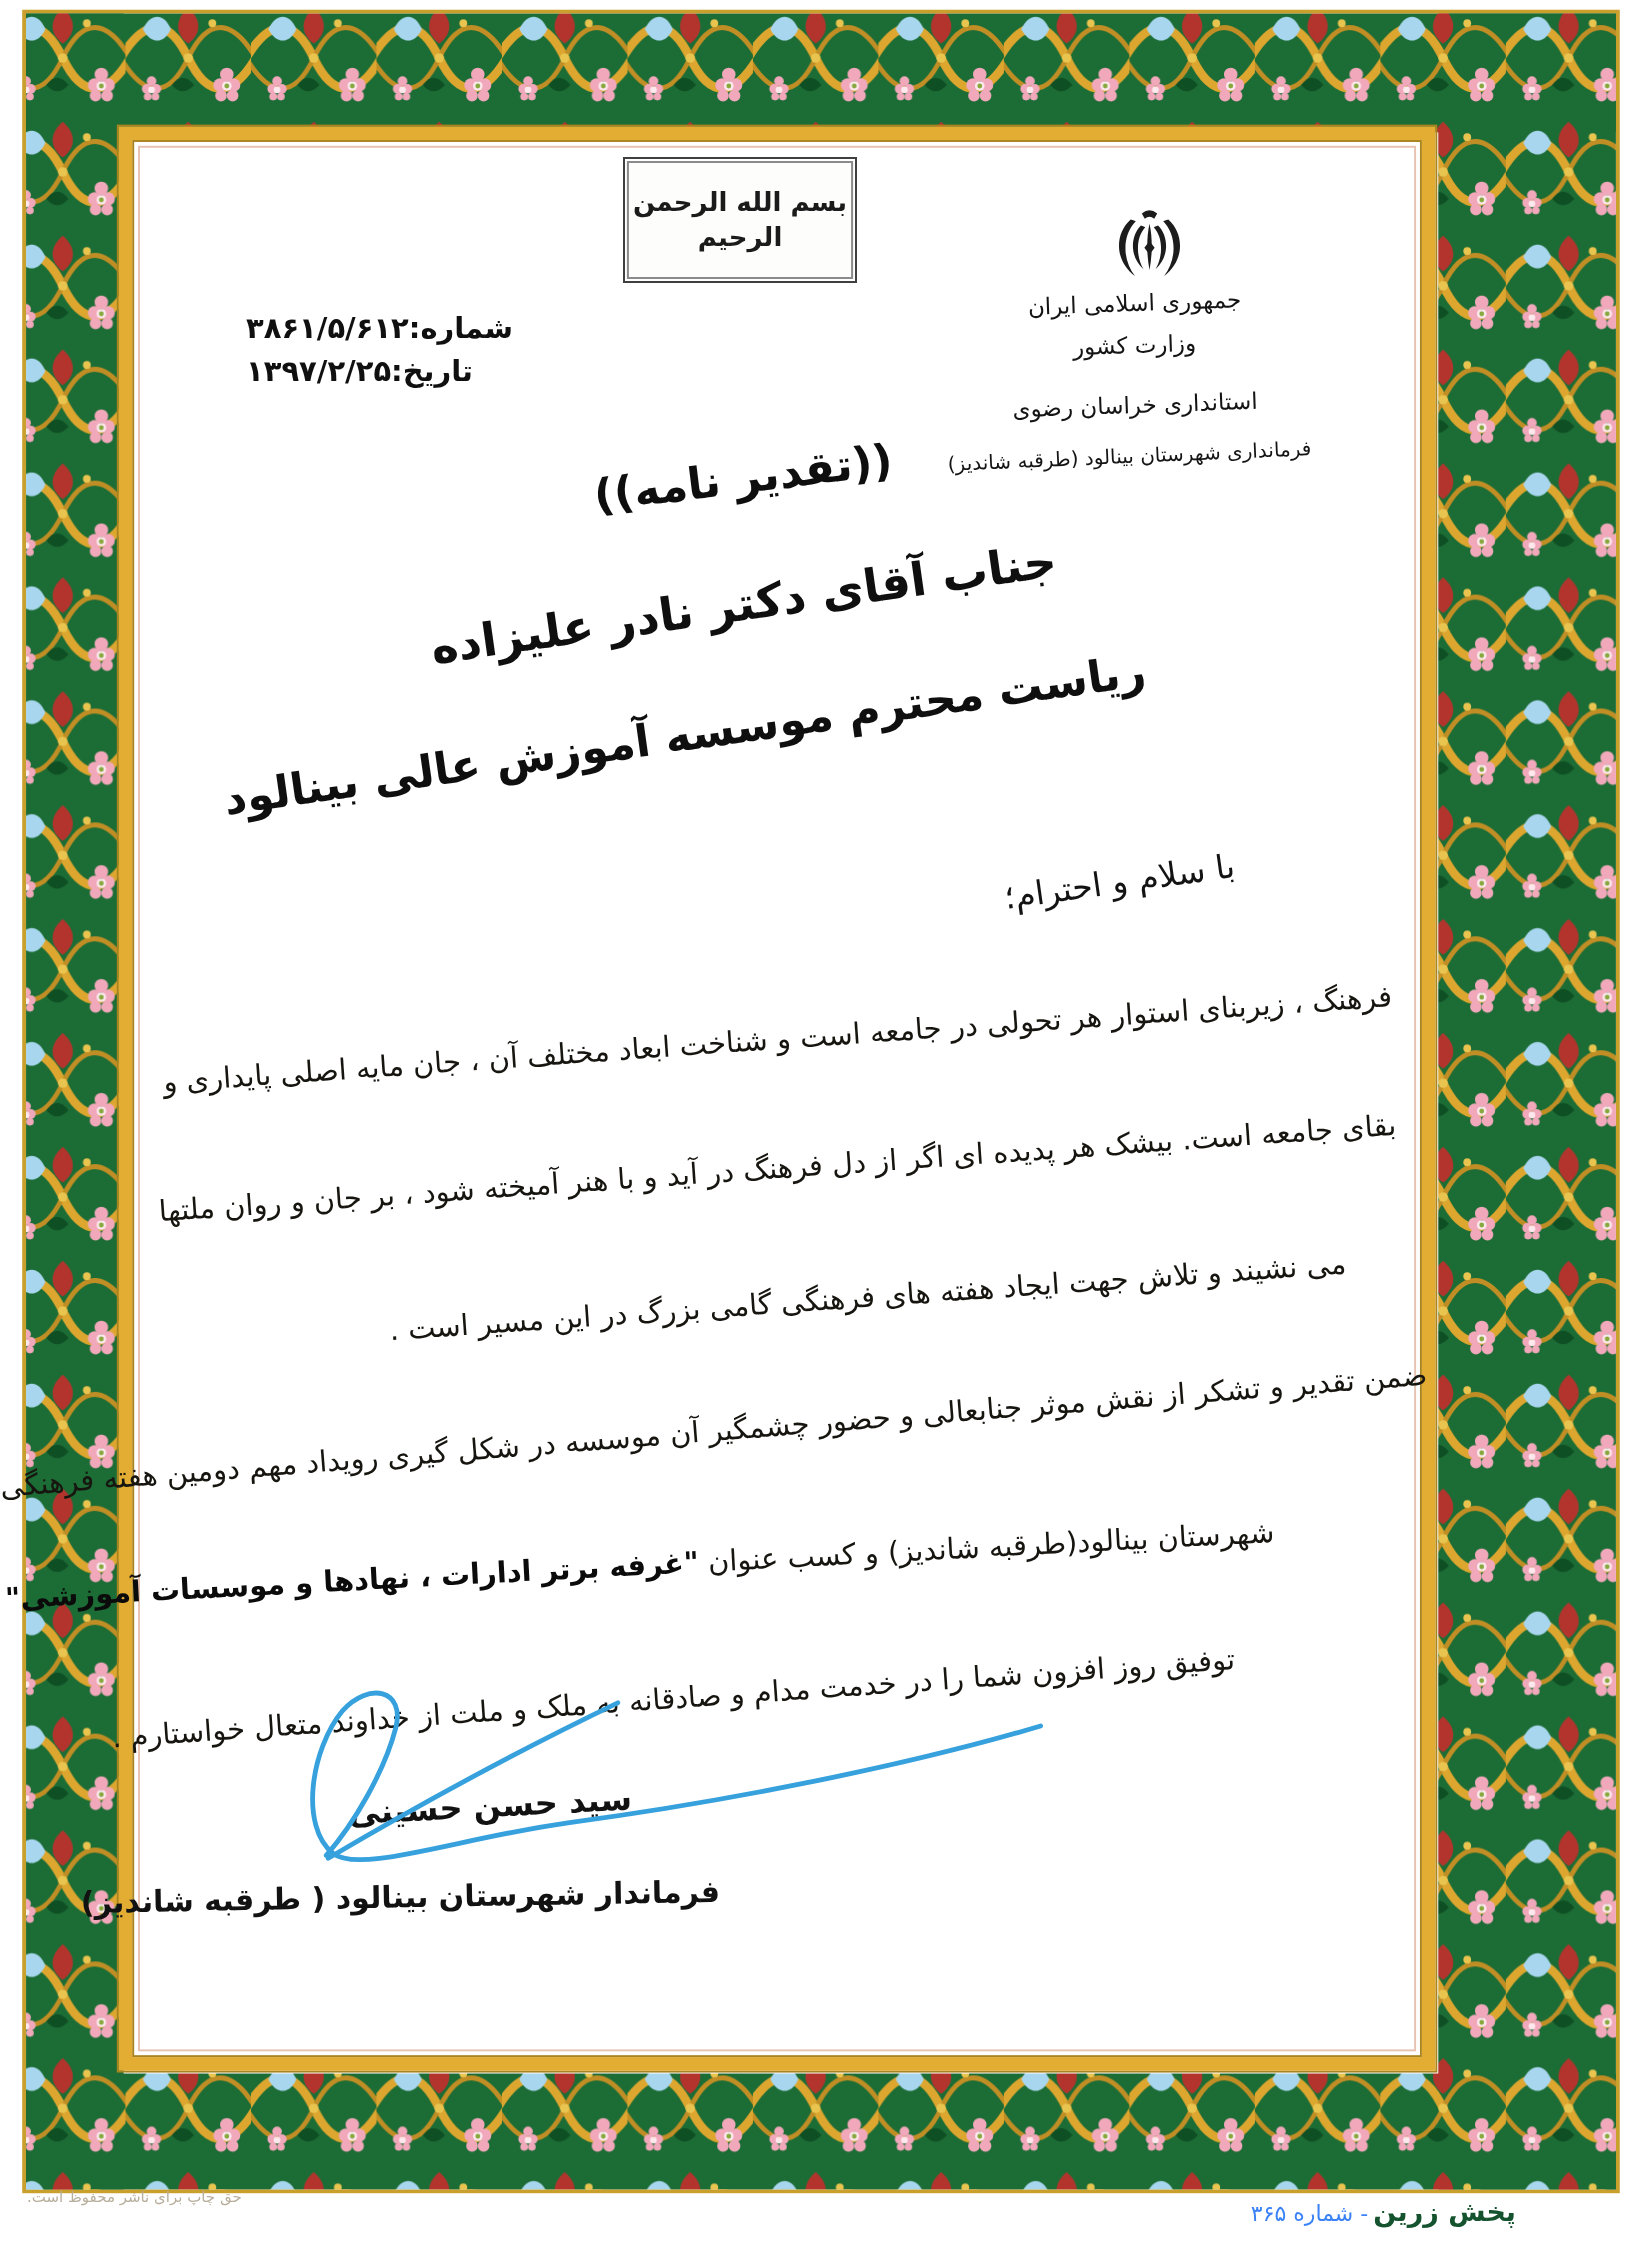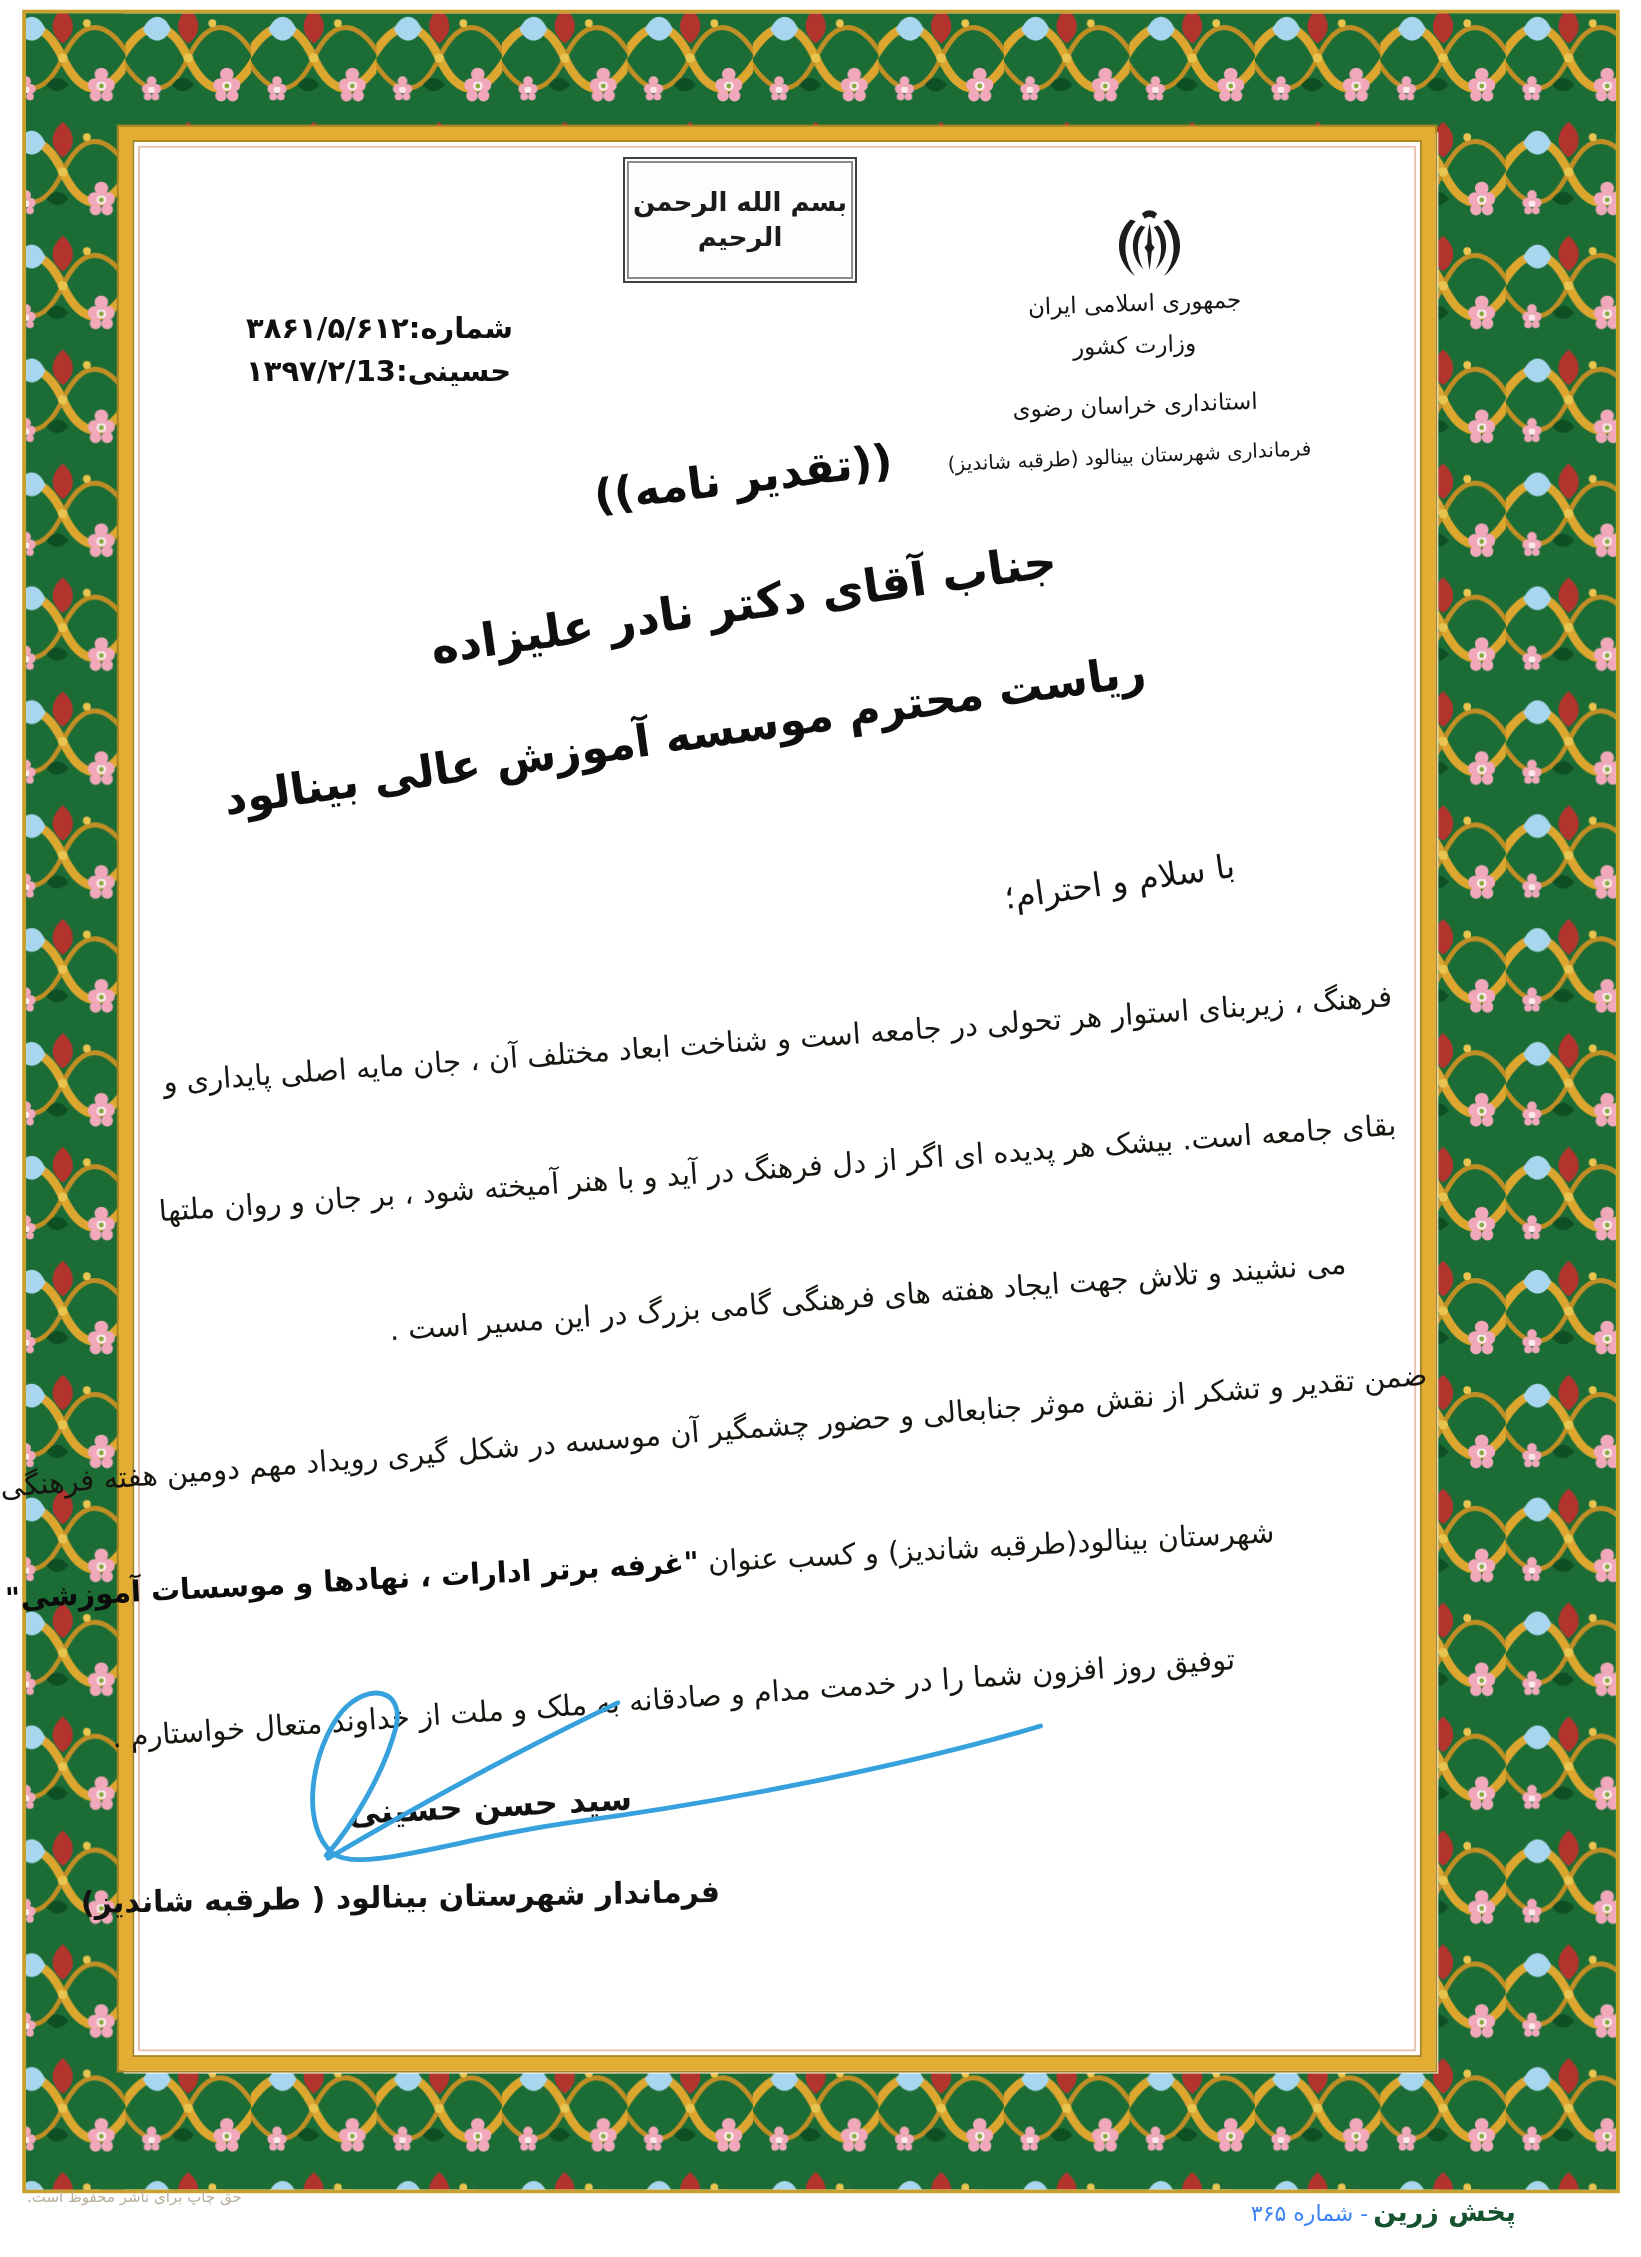--- a/index.html
+++ b/index.html
@@ -119,21 +119,21 @@
     </svg>
   </div>
 
   <div class="t rtl nowrap gov gov-country">جمهوری اسلامی ایران</div>
   <div class="t rtl nowrap gov gov-ministry">وزارت کشور</div>
   <div class="t rtl nowrap gov gov-province">استانداری خراسان رضوی</div>
   <div class="t rtl nowrap gov gov-county">فرمانداری شهرستان بینالود (طرقبه شاندیز)</div>
 
   <div class="t rtl refblock">
     <div class="row nowrap"><span>شماره:</span><span>۳۸۶۱/۵/۶۱۲</span></div>
-    <div class="row nowrap"><span>حسینی:</span><span>۱۳۹۷/۲/13</span></div>
+    <div class="row nowrap"><span>تاریخ:</span><span>۱۳۹۷/۲/۲۵</span></div>
   </div>
 
   <div class="t rtl nowrap center title">((تقدیر نامه))</div>
 
   <div class="t rtl nowrap center recip1">جناب آقای دکتر نادر علیزاده</div>
   <div class="t rtl nowrap center recip2">ریاست محترم موسسه آموزش عالی بینالود</div>
 
   <div class="t rtl nowrap center salutation">با سلام و احترام؛</div>
 
   <div class="t rtl nowrap center bodyline l1">فرهنگ ، زیربنای استوار هر تحولی در جامعه است و شناخت ابعاد مختلف آن ،  جان مایه اصلی پایداری و</div>

